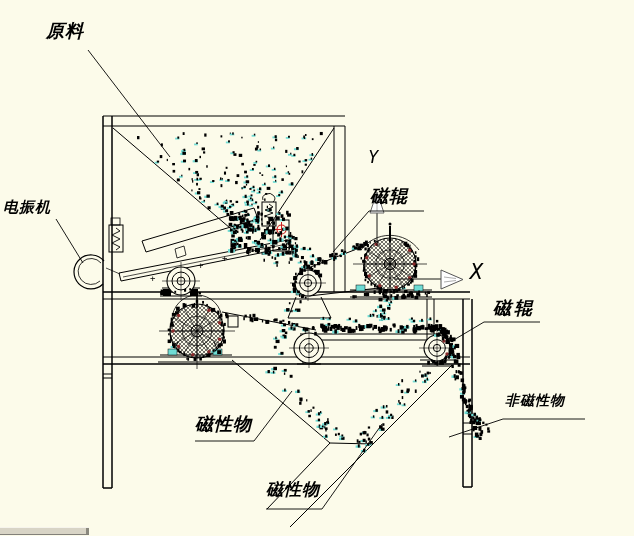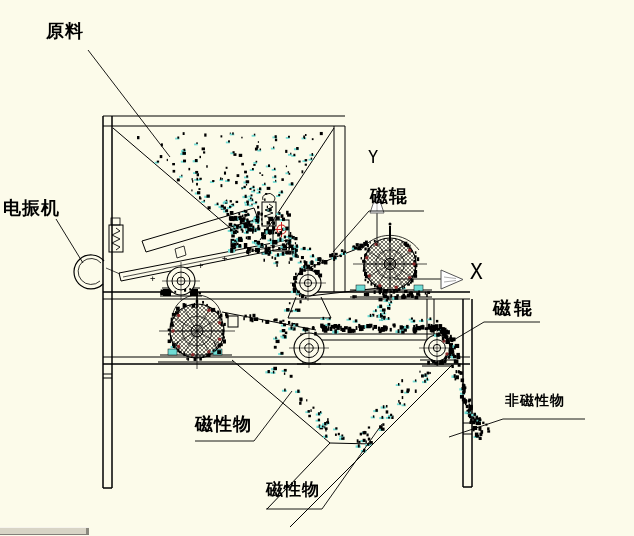--- a/index.html
+++ b/index.html
@@ -1,19 +1,19 @@
 <!DOCTYPE html>
 <html><head>
 <meta charset="utf-8">
 <style>
   html,body{margin:0;padding:0;}
   body{font-family:"Liberation Sans",sans-serif;}
   .stage{position:relative;width:634px;height:536px;overflow:hidden;background:#FCFBEA;}
   svg{position:absolute;left:0;top:0;}
-  .lbl{position:absolute;color:#000;white-space:nowrap;line-height:1.1;}
+  .lbl{position:absolute;color:#000;white-space:nowrap;line-height:1.1;font-style:italic;}
   .zh{font-family:"Liberation Sans",sans-serif;font-weight:bold;letter-spacing:1px;}
   .ax{font-family:"DejaVu Sans Mono","Liberation Mono",monospace;font-weight:normal;}
   .hscroll{position:absolute;left:0;top:527px;width:89px;height:8px;background:#D8D4C6;
            border-top:1px solid #F6F4EC;border-bottom:1px solid #82807A;box-sizing:border-box;}
   .hthumb{position:absolute;right:0;top:0;width:3px;height:100%;background:#8A887E;}
 </style>
 </head>
 <body>
 
 <div class="stage" id="stage" style="background: rgb(252, 251, 234);">
@@ -1353,21 +1353,21 @@
         <line x1="503" y1="419" x2="585" y2="419" stroke="#000000" stroke-width="0.9"></line>
         <line x1="503" y1="419" x2="449" y2="437" stroke="#000000" stroke-width="0.9"></line>
         <line x1="195" y1="441" x2="254" y2="441" stroke="#000000" stroke-width="0.9"></line>
         <line x1="254" y1="441" x2="292" y2="391" stroke="#000000" stroke-width="0.9"></line>
         <line x1="266" y1="509" x2="322" y2="509" stroke="#000000" stroke-width="0.9"></line>
         <line x1="322" y1="509" x2="382" y2="424" stroke="#000000" stroke-width="0.9"></line>
       </g>
   </svg>
 
   <div class="lbl zh" style="left:46px;top:22px;font-size:18px">原料</div>
-  <div class="lbl zh" style="left:3px;top:199px;font-size:18px">电振机</div>
+  <div class="lbl zh" style="left:3px;top:199px;font-size:15px">电振机</div>
   <div class="lbl zh" style="left:370px;top:187px;font-size:18px">磁辊</div>
   <div class="lbl zh" style="left:493px;top:299px;font-size:18px;letter-spacing:3px">磁辊</div>
   <div class="lbl zh" style="left:505px;top:393px;font-size:14px">非磁性物</div>
   <div class="lbl zh" style="left:195px;top:415px;font-size:18px">磁性物</div>
   <div class="lbl zh" style="left:266px;top:481px;font-size:17px">磁性物</div>
   <div class="lbl ax" style="left:368px;top:148px;font-size:17px">Y</div>
   <div class="lbl ax" style="left:470px;top:261px;font-size:21px">X</div>
 
   <div class="hscroll">
     <div class="hthumb"></div>

